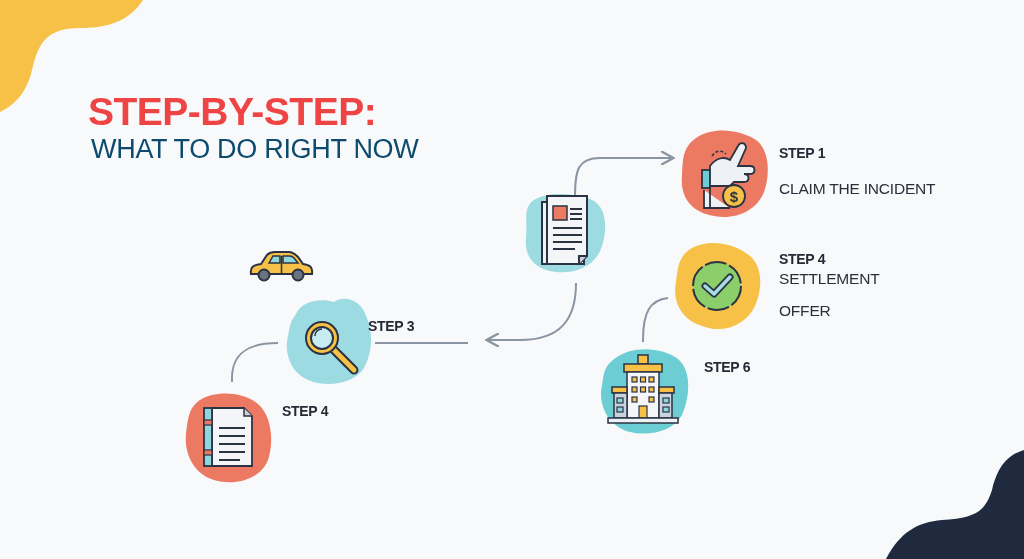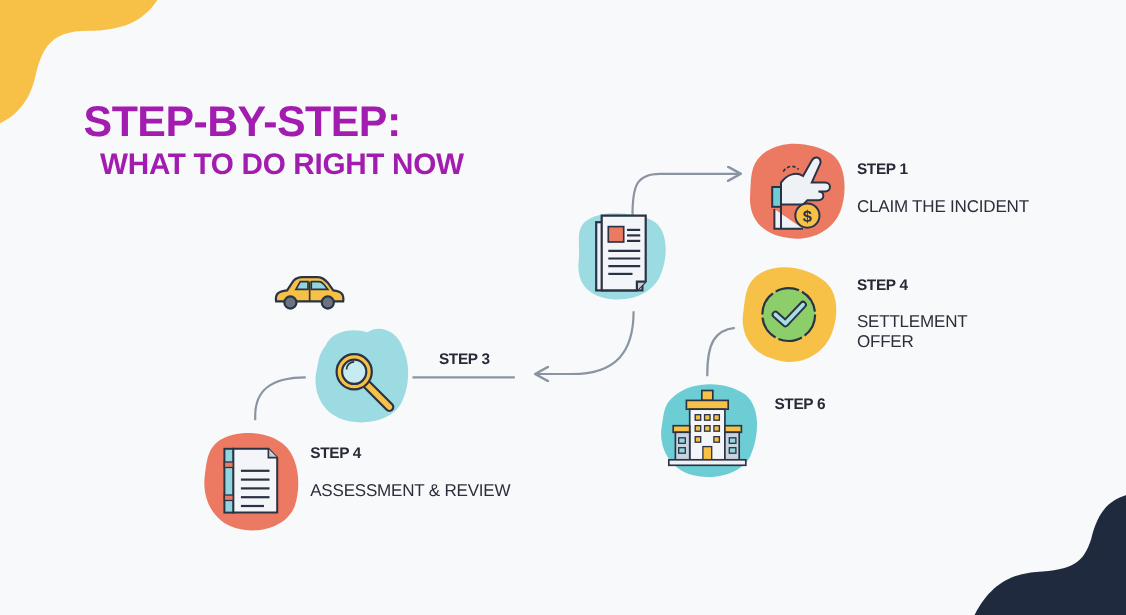--- a/index.html
+++ b/index.html
@@ -4,26 +4,26 @@
   <style>
     html, body { margin: 0; padding: 0; }
     body {
       width: 1024px; height: 559px; overflow: hidden; position: relative;
       background: #f8f9fa;
       font-family: "Liberation Sans", "DejaVu Sans", sans-serif;
       color: #1f2433;
     }
     .abs { position: absolute; }
     .title-1 {
-      left: 76px; top: 92px; font-size: 39px; font-weight: 700; letter-spacing: -0.5px;
-      color: #a21caf; line-height: 1;
+      left: 88px; top: 92px; font-size: 39px; font-weight: 700; letter-spacing: -0.5px;
+      color: #ef4444; line-height: 1;
     }
     .title-2 {
-      left: 91px; top: 136px; font-size: 27px; font-weight: 700; letter-spacing: -0.3px;
-      color: #a21caf; line-height: 1;
+      left: 91px; top: 136px; font-size: 27px; font-weight: 400; letter-spacing: -0.3px;
+      color: #0c4a6e; line-height: 1;
     }
     .step-heading { font-size: 14px; font-weight: 700; color: #252a36; line-height: 1; letter-spacing: -0.3px; }
     .step-desc { font-size: 15.5px; font-weight: 400; color: #2a2f3b; line-height: 21px; letter-spacing: -0.2px; }
     svg { overflow: visible; }
   </style>
 </head>
 <body>
 
 <svg class="abs" style="left:0;top:0" width="150" height="115" viewBox="0 0 150 115">
   <path d="M0 0 H143 C130 20 110 28 80 28 C45 28 38 45 32 70 C27 92 15 105 0 112 Z" fill="#f7c046"></path>
@@ -97,21 +97,21 @@
 </div>
 
 <div class="abs" style="left:670px;top:240px;width:240px;height:95px">
   <svg class="abs" style="left:0;top:0" width="92" height="92" viewBox="0 0 92 92">
     <path d="M22 8 C40 -2 66 4 80 16 C94 28 92 52 84 68 C74 86 52 94 32 86 C12 80 2 62 6 42 C8 28 8 16 22 8 Z" fill="#f7c046"></path>
     <circle cx="47" cy="46" r="24" fill="#8ccf6a" stroke="#2a3343" stroke-width="2" stroke-dasharray="22 3"></circle>
     <path d="M35 46 L44 54 L60 37" fill="none" stroke="#2a3343" stroke-width="7" stroke-linecap="round" stroke-linejoin="round"></path>
     <path d="M35 46 L44 54 L60 37" fill="none" stroke="#a8dde3" stroke-width="3.5" stroke-linecap="round" stroke-linejoin="round"></path>
   </svg>
   <div class="abs step-heading" style="left:109px;top:12px">STEP 4</div>
-  <div class="abs step-desc" style="left:109px;top:42px">SETTLEMENT</div>
+  <div class="abs step-desc" style="left:109px;top:28px">SETTLEMENT</div>
   <div class="abs step-desc" style="left:109px;top:60px">OFFER</div>
 </div>
 
 <div class="abs" style="left:598px;top:345px;width:270px;height:92px">
   <svg class="abs" style="left:0;top:0" width="92" height="92" viewBox="0 0 92 92">
     <path d="M16 14 C34 0 64 2 80 14 C94 26 92 52 84 70 C74 88 48 92 28 86 C8 78 0 58 4 40 C6 28 6 22 16 14 Z" fill="#6ccdd4"></path>
     <rect x="40" y="10" width="10" height="9" fill="#f7c046" stroke="#2a3343" stroke-width="1.5"></rect>
     <rect x="26" y="19" width="38" height="8" fill="#f7c046" stroke="#2a3343" stroke-width="1.5"></rect>
     <rect x="29" y="27" width="32" height="46" fill="#f3f5f9" stroke="#2a3343" stroke-width="1.5"></rect>
     <rect x="14" y="42" width="15" height="6" fill="#f7c046" stroke="#2a3343" stroke-width="1.5"></rect>
@@ -142,32 +142,31 @@
 
 <div class="abs" style="left:282px;top:296px;width:270px;height:90px">
   <svg class="abs" style="left:0;top:0" width="92" height="90" viewBox="0 0 92 90">
     <path d="M14 18 C20 4 40 2 52 6 C64 -2 80 6 84 20 C92 36 90 58 82 72 C72 88 44 92 26 84 C8 76 2 56 6 40 C8 30 8 26 14 18 Z" fill="#9ddbe3"></path>
     <line x1="52" y1="54" x2="72" y2="74" stroke="#2a3343" stroke-width="9" stroke-linecap="round"></line>
     <line x1="52" y1="54" x2="72" y2="74" stroke="#f7c046" stroke-width="5" stroke-linecap="round"></line>
     <circle cx="40" cy="42" r="16" fill="#f7c046" stroke="#2a3343" stroke-width="2"></circle>
     <circle cx="40" cy="42" r="11" fill="#c6ebf0" stroke="#2a3343" stroke-width="2"></circle>
     <path d="M33 40 C33 36 36 33 40 33" fill="none" stroke="#2a3343" stroke-width="1.5"></path>
   </svg>
-  <div class="abs step-heading" style="left:117px;top:23px">STEP 3</div>
+  <div class="abs step-heading" style="left:86px;top:23px">STEP 3</div>
 </div>
 
 <div class="abs" style="left:182px;top:390px;width:320px;height:96px">
   <svg class="abs" style="left:0;top:0" width="94" height="96" viewBox="0 0 94 96">
     <path d="M18 10 C34 0 62 2 76 14 C90 26 92 52 86 70 C78 90 52 96 32 90 C12 84 2 64 4 44 C6 30 6 18 18 10 Z" fill="#ec7a63"></path>
     <path d="M30 18 H62 L70 26 V76 H30 Z" fill="#f3f5f9" stroke="#2a3343" stroke-width="1.8"></path>
     <path d="M62 18 V26 H70" fill="#c9ced8" stroke="#2a3343" stroke-width="1.5"></path>
     <rect x="22" y="18" width="8" height="58" fill="#8fd6df" stroke="#2a3343" stroke-width="1.8"></rect>
     <rect x="22" y="30" width="8" height="5" fill="#ec7a63" stroke="#2a3343" stroke-width="1.2"></rect>
     <rect x="22" y="60" width="8" height="5" fill="#ec7a63" stroke="#2a3343" stroke-width="1.2"></rect>
     <line x1="37" y1="38" x2="63" y2="38" stroke="#2a3343" stroke-width="2"></line>
     <line x1="37" y1="46" x2="63" y2="46" stroke="#2a3343" stroke-width="2"></line>
     <line x1="37" y1="54" x2="63" y2="54" stroke="#2a3343" stroke-width="2"></line>
     <line x1="37" y1="62" x2="63" y2="62" stroke="#2a3343" stroke-width="2"></line>
     <line x1="37" y1="70" x2="58" y2="70" stroke="#2a3343" stroke-width="2"></line>
   </svg>
   <div class="abs step-heading" style="left:100px;top:14px">STEP 4</div>
-  <div class="abs step-desc" style="left:100px;top:46px">ASSESSMENT &amp; REVIEW</div>
 </div>
 
 </body></html>

